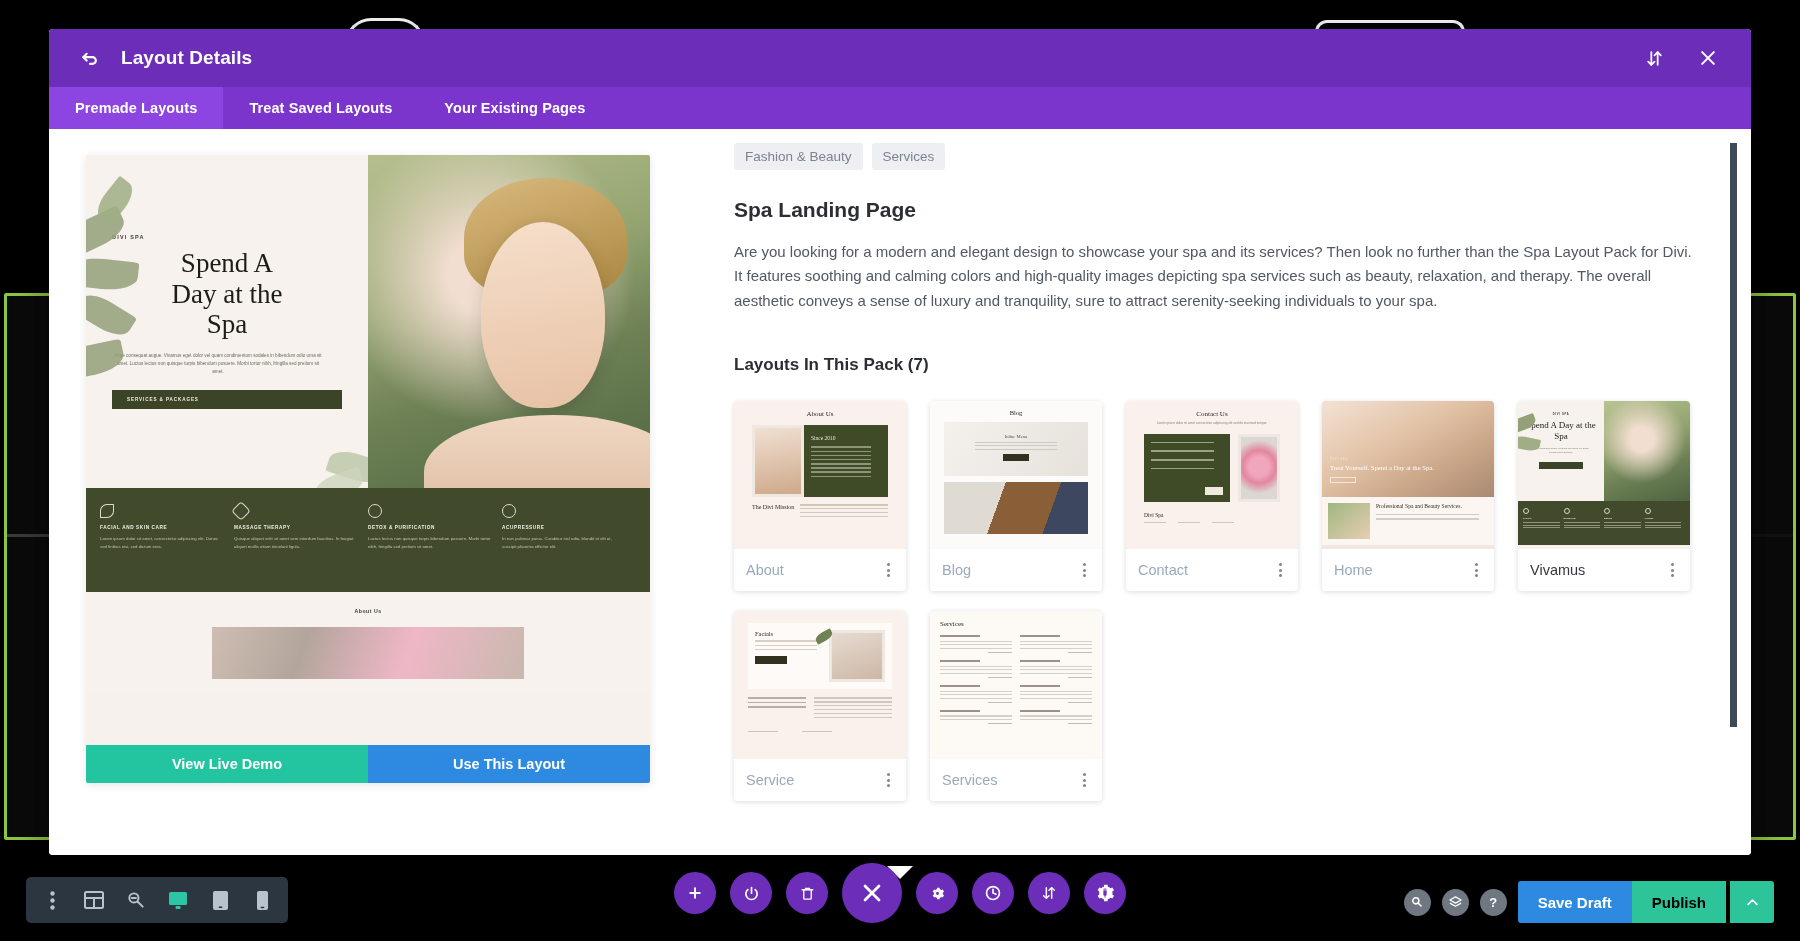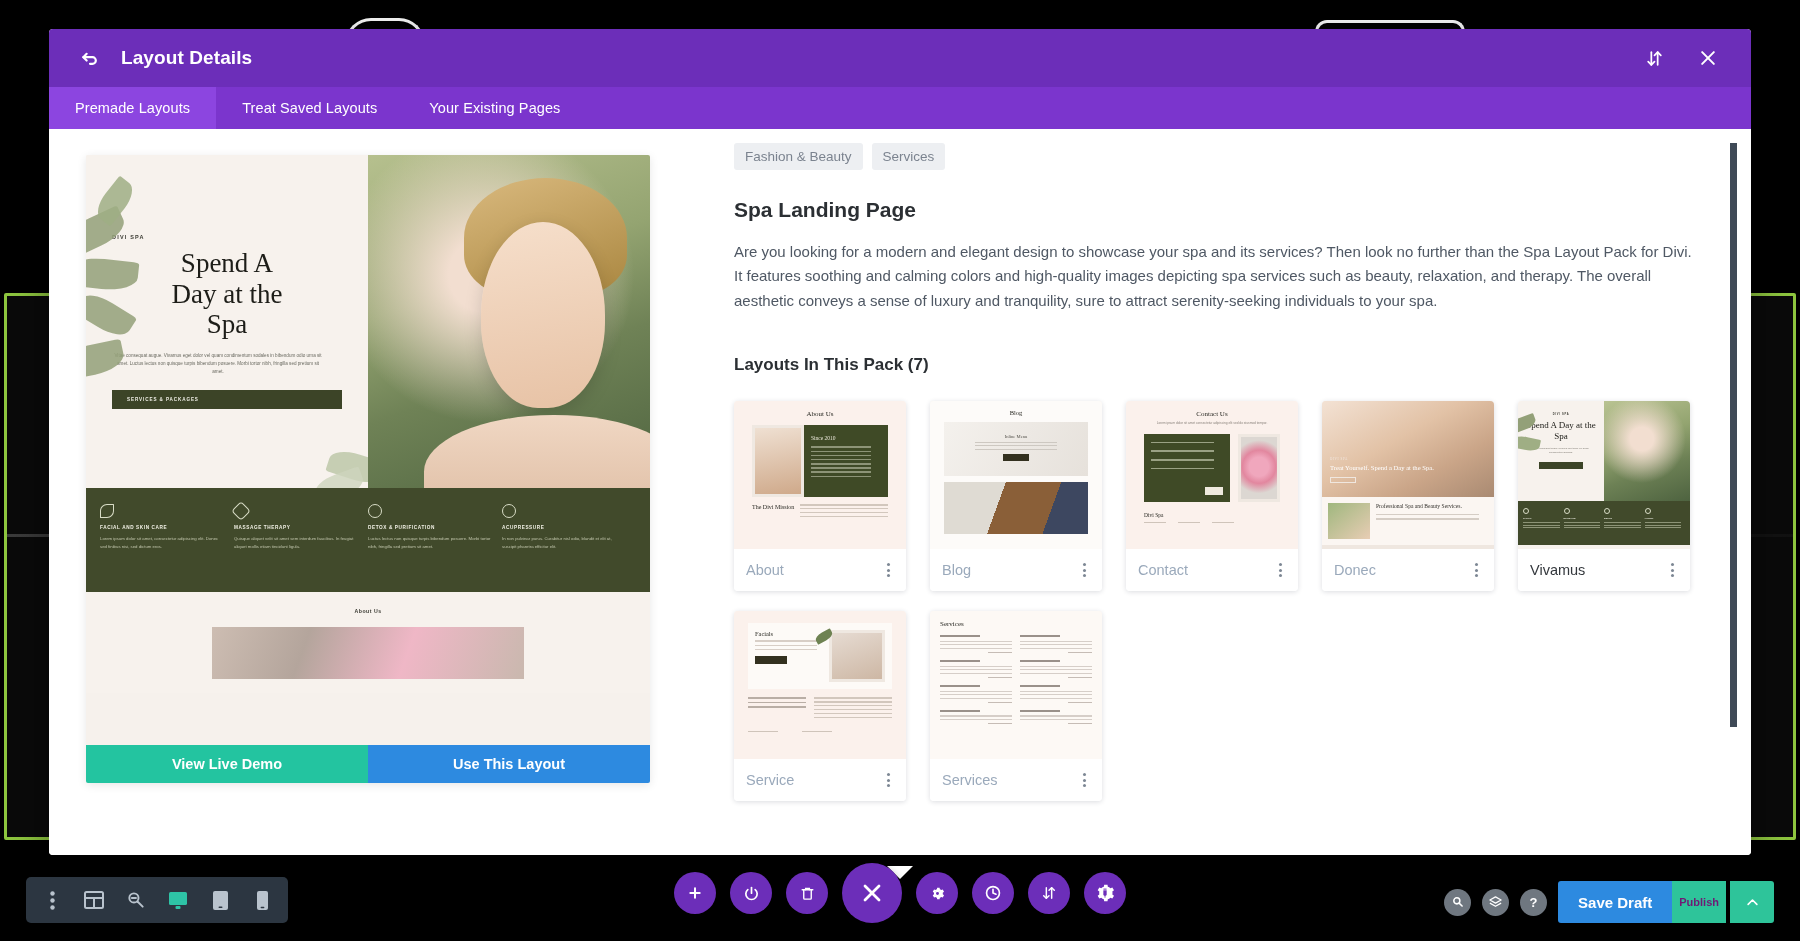--- a/index.html
+++ b/index.html
@@ -41,21 +41,21 @@
   .mh-back{ width:30px; height:30px; display:flex; align-items:center; justify-content:center; color:#fff; cursor:pointer;}
   .mh-title{ color:#fff; font-size:19px; font-weight:bold; margin-left:16px; letter-spacing:.1px;}
   .mh-spacer{ flex:1 1 auto; }
   .mh-icon{ width:34px; height:34px; display:flex; align-items:center; justify-content:center; color:#fff; cursor:pointer; margin-left:20px;}
 
   .modal-tabs{
     height:42px; background:#7b35cd; display:flex; align-items:stretch; flex:0 0 auto;
   }
   .tab{
     display:flex; align-items:center; padding:0 26px; color:#ffffff;
-    font-size:14.5px; font-weight:normal; cursor:pointer; letter-spacing:.1px;
+    font-size:14.5px; font-weight:bold; cursor:pointer; letter-spacing:.1px;
   }
   .tab.active{ background:#8c45e0; }
 
   .modal-body{
     flex:1 1 auto; display:flex; background:#ffffff; position:relative; overflow:hidden;
   }
 
   
   .preview-col{ width:621px; flex:0 0 621px; padding:26px 0 0 37px; position:relative;}
   .preview-frame{
@@ -275,21 +275,21 @@
 
   .right-actions{
     position:absolute; right:26px; bottom:18px; display:flex; align-items:center; gap:0;
   }
   .ra-ico{
     width:27px; height:27px; border-radius:50%; background:#6f7780; color:#fff;
     display:flex; align-items:center; justify-content:center; margin-right:11px; cursor:pointer;
     font-size:13px; font-weight:bold;
   }
   .ra-save{ background:#2d8ae0; color:#fff; font-size:15px; font-weight:bold; padding:0 20px; height:42px; display:flex; align-items:center; cursor:pointer; border-radius:3px 0 0 3px;}
-  .ra-pub{ background:#2ec49a; color:#701a75; font-size:11px; font-weight:bold; padding:0 7px; height:42px; display:flex; align-items:center; cursor:pointer;}
+  .ra-pub{ background:#2ec49a; color:#000000; font-size:15px; font-weight:bold; padding:0 20px; height:42px; display:flex; align-items:center; cursor:pointer;}
   .ra-up{ background:#2ec49a; color:#fff; width:44px; height:42px; display:flex; align-items:center; justify-content:center; cursor:pointer; margin-left:4px; border-radius:0 3px 3px 0;}
 
   .dock-pointer{
     position:absolute; left:50%; transform:translateX(-50%); bottom:62px;
     width:0; height:0; border-left:13px solid transparent; border-right:13px solid transparent;
     border-top:13px solid #ffffff;
   }
   svg{ display:block; }
 </style>
 </head>
@@ -533,21 +533,21 @@
                   <div class="im"></div>
                   <div class="tx">
                     <div class="t">Professional Spa and Beauty Services.</div>
                     <div class="l"></div>
                       <div class="l"></div>
                   </div>
                 </div>
               </div>
             </div>
             <div class="card-foot">
-              <div class="card-name">Donec</div>
+              <div class="card-name">Home</div>
               <div class="kebab">
                   <i></i>
                   <i></i>
                   <i></i>
                 </div>
             </div>
           </div>
 
           <div class="card active">
             <div class="card-thumb">

